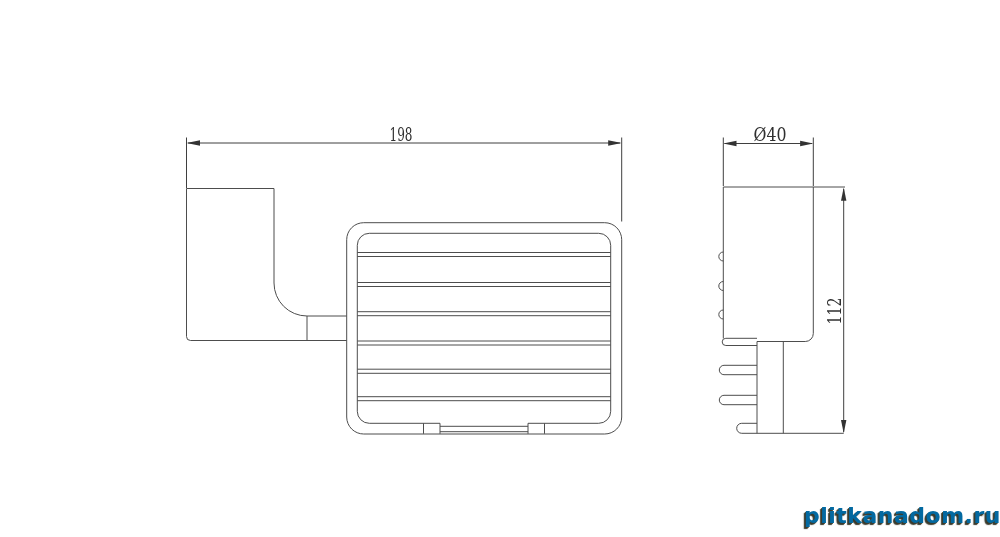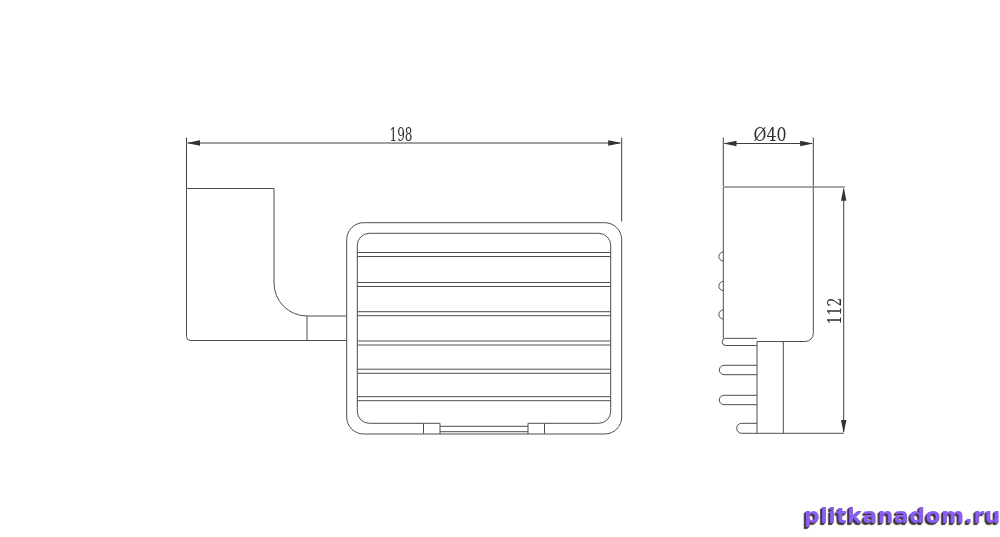--- a/index.html
+++ b/index.html
@@ -20,21 +20,21 @@
     font-family:"DejaVu Serif", serif;
     font-size:19px;
   }
   .watermark{
     position:absolute;
     left:804px;top:503px;
     font-family:"DejaVu Sans", sans-serif;
     font-weight:bold;
     font-size:22px;
     letter-spacing:0.5px;
-    color:#8b5cf6;
+    color:#0369a1;
     text-shadow:-2px 2px 1px #3b3b2d, -1px 1px 0 #55553f;
     white-space:nowrap;
   }
 </style>
 </head>
 <body>
 
 <div class="canvas">
   <svg width="1000" height="537" viewBox="0 0 1000 537">
 

